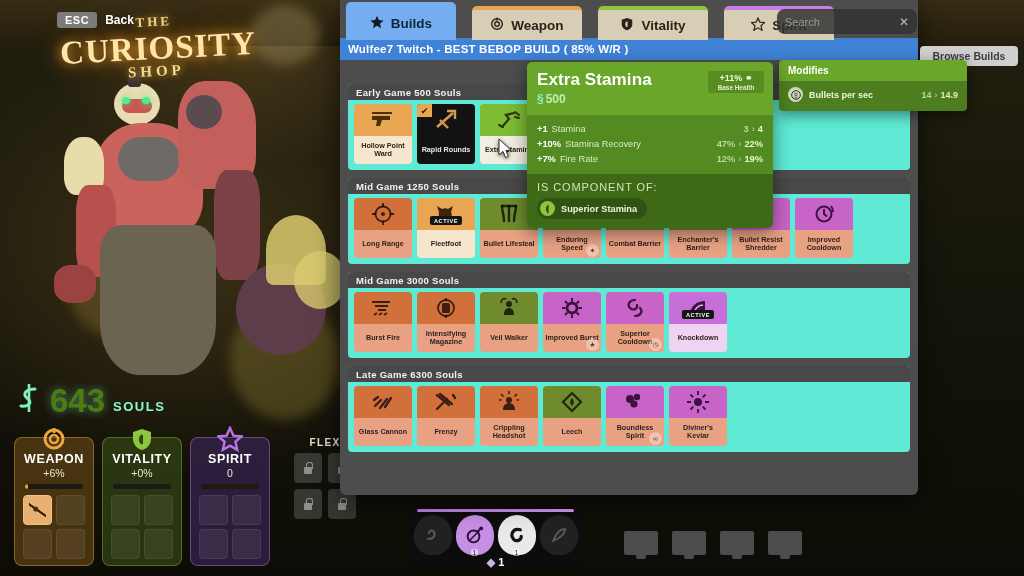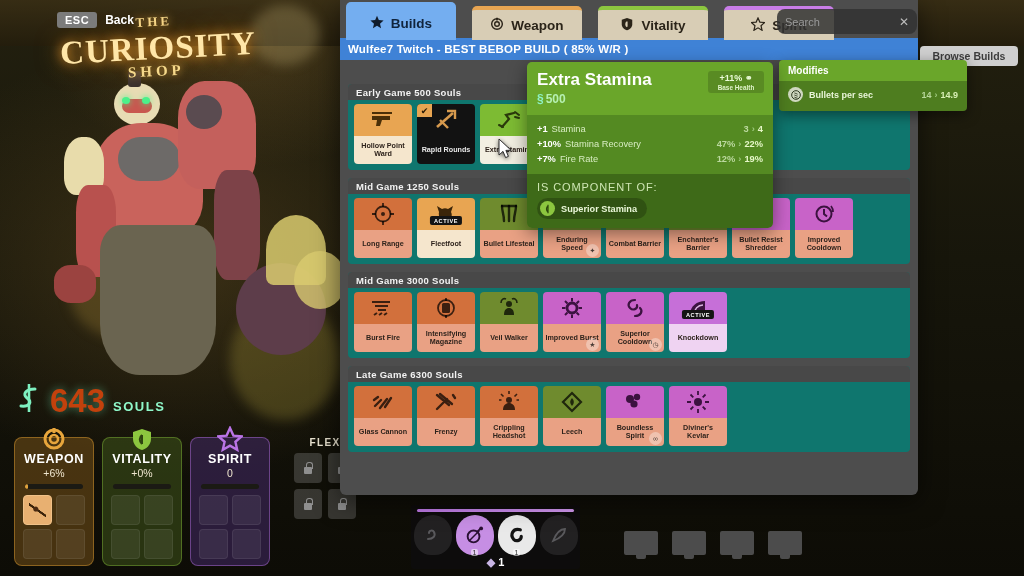--- a/index.html
+++ b/index.html
@@ -44,21 +44,21 @@
   .logo .the { font-family:"Liberation Serif", serif; font-size:13px; color:#f6d98b; letter-spacing:3px;
                text-shadow:0 0 8px rgba(255,190,80,.9); font-weight:bold;}
   .logo .main { font-family:"Liberation Serif", serif; font-size:33px; color:#ffe6a8; letter-spacing:1px;
                 text-shadow:0 0 12px rgba(255,170,50,.95), 0 0 26px rgba(255,140,20,.55); font-weight:bold;}
   .logo .shop { font-family:"Liberation Serif", serif; font-size:15px; color:#f6d98b; letter-spacing:4px;
                 text-shadow:0 0 8px rgba(255,190,80,.9); font-weight:bold; margin-top:-4px;}
 
   
   .souls-row { position:absolute; left:16px; top:382px; display:flex; align-items:center; gap:8px; z-index:15; }
   .souls-icon { font-size:30px; color:#7ef0c0; text-shadow:0 0 10px rgba(120,255,200,.6); font-weight:bold;}
-  .souls-num { font-size:33px; color:#c2410c; font-weight:bold; text-shadow:0 0 10px rgba(120,255,200,.45);}
+  .souls-num { font-size:33px; color:#4d7c0f; font-weight:bold; text-shadow:0 0 10px rgba(120,255,200,.45);}
   .souls-lbl { font-size:13px; color:#8ff7c9; font-weight:bold; letter-spacing:1.5px; align-self:flex-end; margin-bottom:6px;}
 
   
   .stat-cols { position:absolute; left:14px; top:437px; display:flex; gap:8px; z-index:15; }
   .stat-col { width:80px; border-radius:8px; padding:14px 6px 6px; position:relative;
               border:1px solid rgba(255,255,255,.14); }
   .stat-col.weapon  { background:rgba(106,74,22,.62); border-color:rgba(226,160,50,.45);}
   .stat-col.vitality{ background:rgba(58,78,24,.62); border-color:rgba(140,200,60,.40);}
   .stat-col.spirit  { background:rgba(62,38,92,.62); border-color:rgba(186,116,230,.45);}
   .stat-emblem { position:absolute; left:50%; top:-12px; transform:translateX(-50%); width:26px; height:26px;}
@@ -127,21 +127,21 @@
   .search-box { position:absolute; left:777px; top:9px; width:140px; height:25px; z-index:28;
                 background:rgba(50,50,50,.85); border-radius:8px; display:flex; align-items:center;
                 padding:0 8px; justify-content:space-between;}
   .search-box input { background:transparent; border:none; outline:none; color:#cfcfcf;
                       font-size:11px; font-family:"Liberation Sans",sans-serif; width:110px;}
   .search-box input::placeholder { color:#9a9a9a; }
   .search-x { color:#bdbdbd; font-size:12px; cursor:pointer; }
 
   
   .sections { position:absolute; left:348px; top:84px; width:562px; z-index:26; }
-  .section { background:#0f766e; border-radius:4px; margin-bottom:8px; padding:0 0 6px 0;}
+  .section { background:#5eead4; border-radius:4px; margin-bottom:8px; padding:0 0 6px 0;}
   .sec-head { background:#484848; border-radius:4px 4px 0 0; height:16px; display:flex; align-items:center;
               padding-left:8px; margin-bottom:4px;}
   .sec-head span { color:#f2f2f2; font-size:9.5px; font-weight:bold; letter-spacing:.3px;}
   .items { display:flex; gap:5px; padding:0 6px;}
   .item { width:58px; height:60px; border-radius:4px; overflow:hidden; position:relative;
           display:flex; flex-direction:column; cursor:pointer;}
   .item .art { height:32px; position:relative; display:flex; align-items:center; justify-content:center;
                font-size:15px; color:rgba(0,0,0,.72); }
   .item .nm { flex:1; display:flex; align-items:center; justify-content:center; text-align:center;
               font-size:7.2px; font-weight:bold; color:#2e231c; line-height:1.18; padding:1px 2px;}

